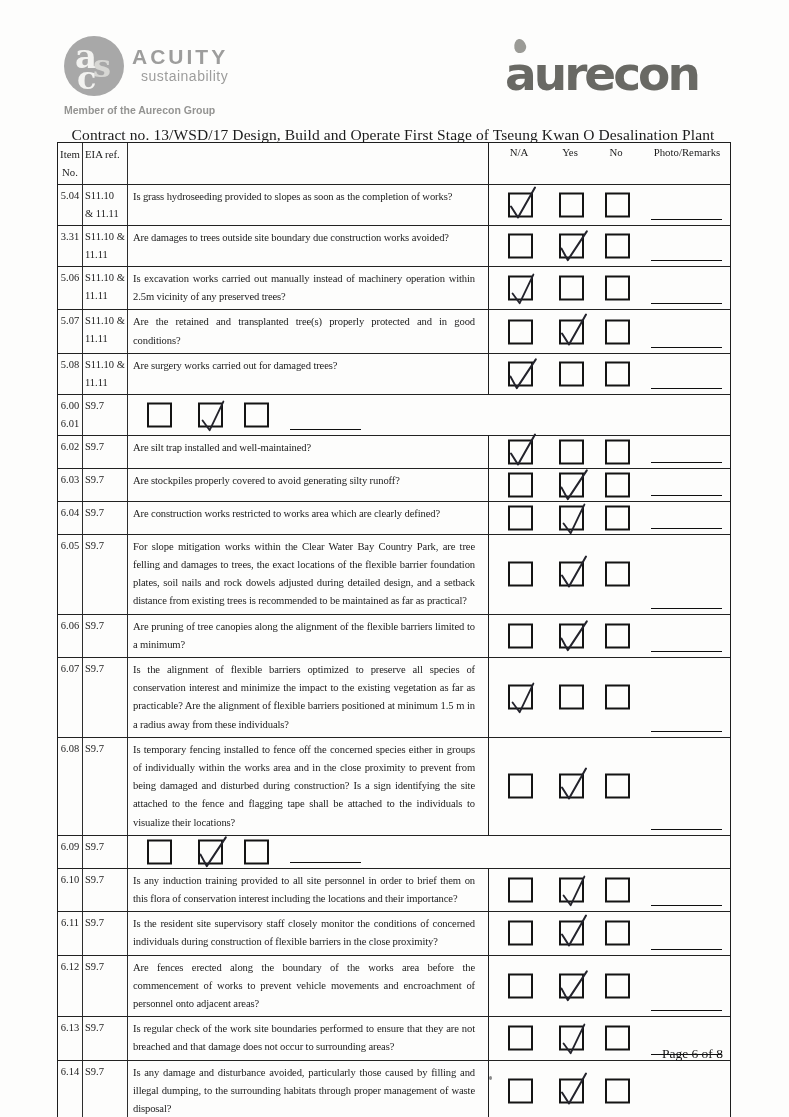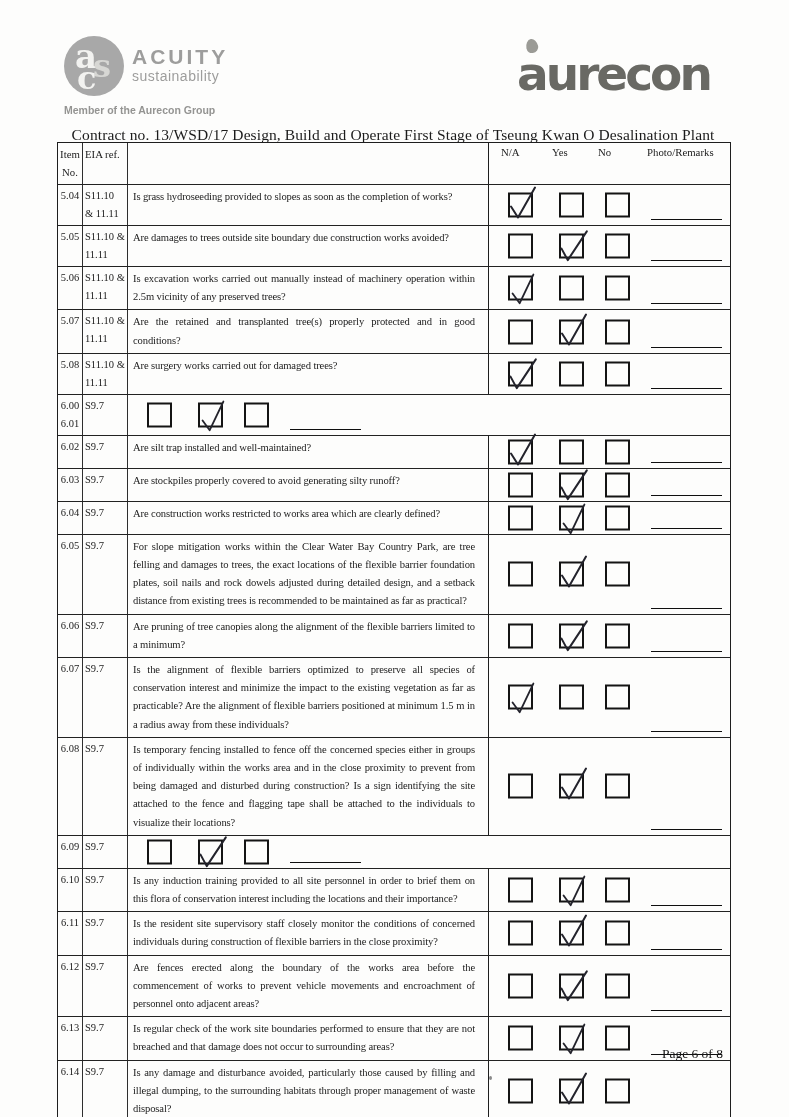--- a/index.html
+++ b/index.html
@@ -11,25 +11,25 @@
   .acuity-top{display:flex;align-items:flex-start;}
   .monogram{width:60px;height:60px;border-radius:50%;background:#a8a8a8;position:relative;flex:0 0 60px;}
   .monogram span{position:absolute;color:#f2f2f0;font-family:"DejaVu Serif",serif;font-weight:bold;line-height:1;}
   .monogram .m-a{font-size:34px;left:11px;top:3px;}
   .monogram .m-s{font-size:32px;left:29px;top:14px;color:#d7d7d4;}
   .monogram .m-c{font-size:32px;left:13px;top:26px;}
   .acuity-words{margin-left:8px;padding-top:10px;}
   .acuity-name{font-family:"Liberation Sans",sans-serif;font-size:21px;font-weight:600;
                color:#9d9d9c;letter-spacing:3px;line-height:1;}
   .acuity-sub{font-family:"Liberation Sans",sans-serif;font-size:14px;color:#9d9d9c;
-              text-align:left;letter-spacing:0.5px;margin-top:1px;}
+              text-align:right;letter-spacing:0.5px;margin-top:1px;}
   .acuity-tag{font-family:"Liberation Sans",sans-serif;font-size:10.5px;font-weight:bold;
               color:#949492;margin-top:8px;text-align:left;width:200px;}
 
-  .aurecon{position:absolute;left:505px;top:50px;margin-left:12px;}
+  .aurecon{position:absolute;left:505px;top:50px;}
   .aurecon-word{font-family:"DejaVu Sans",sans-serif;font-weight:bold;font-size:47px;
                 color:#696964;letter-spacing:-3px;line-height:1;position:relative;}
   .aurecon-dot{position:absolute;left:9px;top:-11px;width:12px;height:14px;background:#9b9b96;
                border-radius:52% 48% 55% 45%/60% 60% 40% 40%;transform:rotate(-12deg);}
 
   
   .doc-title{position:absolute;left:40px;top:126px;width:706px;text-align:center;
              font-weight:normal;font-size:15.5px;letter-spacing:0.1px;white-space:nowrap;}
 
   
@@ -50,21 +50,21 @@
   .remark{position:absolute;left:162px;width:71px;bottom:5px;height:0;
           border-bottom:1.6px solid #0f0f0f;}
   .check{position:absolute;left:-4px;top:-14px;width:34px;height:42px;overflow:visible;
          pointer-events:none;}
   .v1 .check{transform:rotate(4deg) translateY(2px);}
   .v2 .check{transform:rotate(-4deg) scale(0.92) translateY(4px);}
 
   
   .row.head{min-height:41px;border-bottom:1.6px solid #222;}
   .head .c-item,.head .c-eia{font-size:10.8px;}
-  .head-label{position:absolute;top:3px;font-size:10.8px;text-align:left;}
+  .head-label{position:absolute;top:3px;font-size:10.8px;text-align:center;}
   .hl-na{left:12px;width:36px;}  .hl-yes{left:63px;width:36px;}  .hl-no{left:109px;width:36px;}
   .hl-photo{left:158px;width:80px;}
 
   
   .page-footer{position:absolute;right:66px;top:1046px;font-size:13.5px;color:#151515;}
   .artifact-dot{position:absolute;left:489px;top:1076px;width:3px;height:4px;background:#8a8a8a;
                 border-radius:50%;}
 </style>
 </head>
 <body>
@@ -129,21 +129,21 @@
               </svg>
             </div>
         <div class="box b-yes"></div>
         <div class="box b-no"></div>
         <div class="remark"></div>
       </div>
     </div>
 
     <div class="row v1">
       <div class="c-item">
-            <div>5.05</div>
+            <div>3.31</div>
           </div>
       <div class="c-eia">
             <div>S11.10 &amp;</div>
             <div>11.11</div>
           </div>
       <div class="c-q">
             <div>Are damages to trees outside site boundary due construction works avoided?</div>
           </div>
       <div class="c-checks">
         <div class="box b-na"></div>

